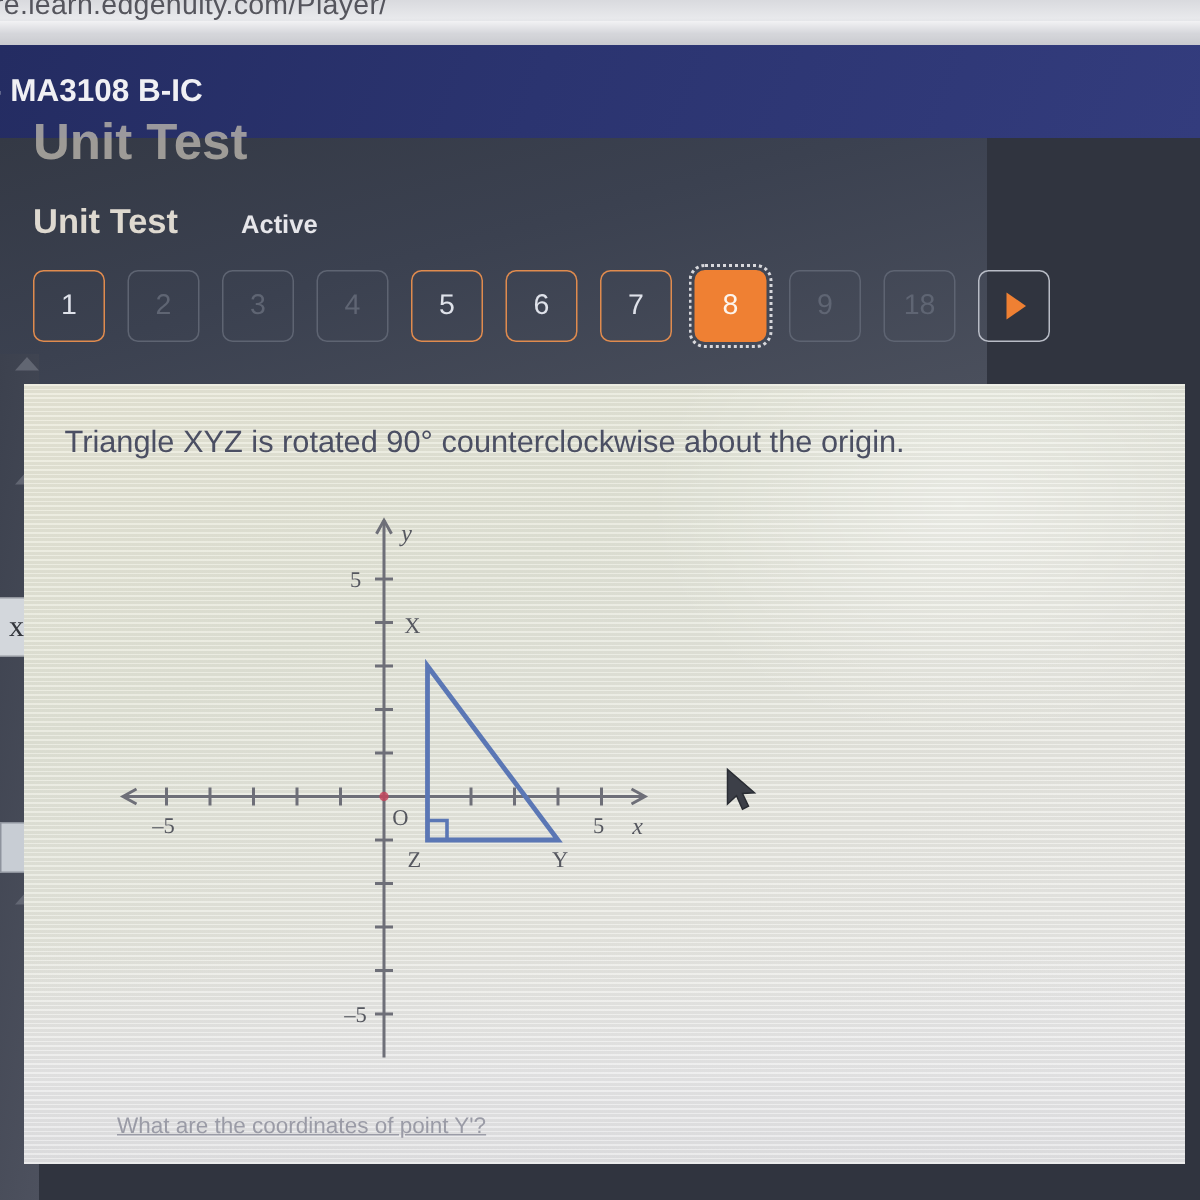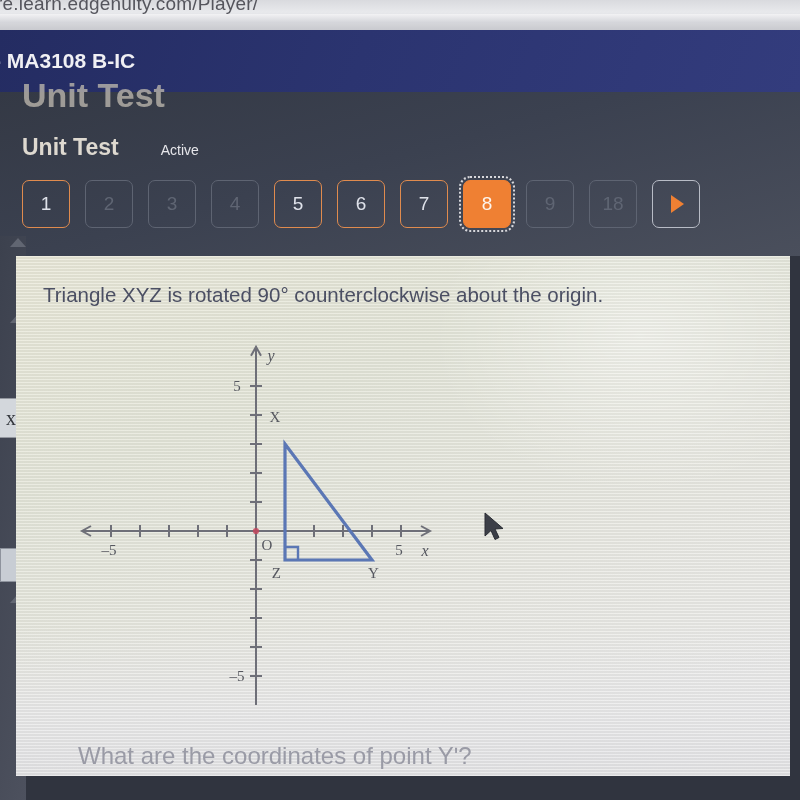--- a/index.html
+++ b/index.html
@@ -49,21 +49,21 @@
   .course-title {
     position: absolute; left: -6px; top: 19px;
     font-size: 21px; font-weight: bold;
     color: #f0f0f4;
     white-space: nowrap;
   }
 
   
   .nav-panel {
     position: absolute; left: 0; top: 92px;
-    width: 800px; height: 164px;
+    width: 658px; height: 164px;
     background: linear-gradient(165deg,#343945 0%,#3b4150 45%,#4a4f5c 100%);
   }
 
   
   .ghost-title {
     position: absolute; left: 22px; top: -16px;
     font-size: 34px; font-weight: bold;
     color: #b9b4ab;
     white-space: nowrap;
     opacity: .8;
@@ -72,21 +72,21 @@
   .assign-row {
     position: absolute; left: 22px; top: 42px;
     display: flex; align-items: baseline; gap: 42px;
   }
   .assign-name {
     font-size: 23px; font-weight: bold;
     color: #ded9d0;
     white-space: nowrap;
   }
   .assign-status {
-    font-size: 14px; font-weight: normal;
+    font-size: 17px; font-weight: bold;
     color: #e6e6ea;
     white-space: nowrap;
   }
 
   
   .pager {
     position: absolute; left: 22px; top: 88px;
     display: flex; align-items: center; gap: 15px;
   }
   .q-btn {
@@ -181,24 +181,25 @@
   .prompt {
     position: absolute; left: 27px; top: 27px;
     font-size: 20.5px;
     color: #4b4f63;
     white-space: nowrap;
     z-index: 3;
   }
 
   .sub-question {
     position: absolute; left: 62px; top: 486px;
-    font-size: 24px;
+    font-size: 15px;
     color: #9a9ba6;
     white-space: nowrap;
     z-index: 3;
+    text-decoration: underline;
   }
 
   
   .graph-wrap {
     position: absolute; left: 40px; top: 80px;
     width: 420px; height: 390px;
     z-index: 2;
   }
   svg { display: block; overflow: visible; }
 

